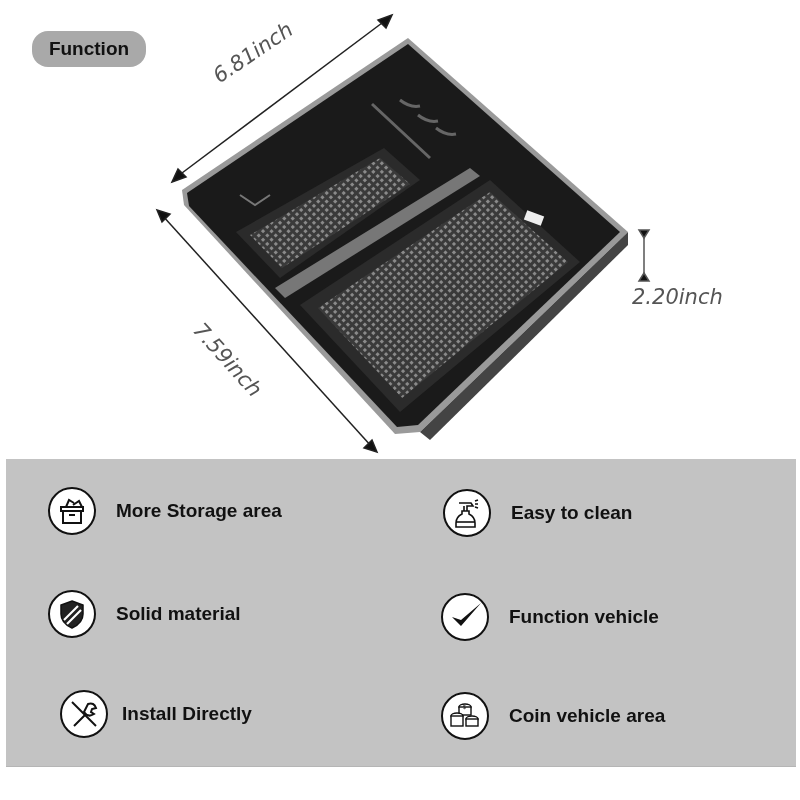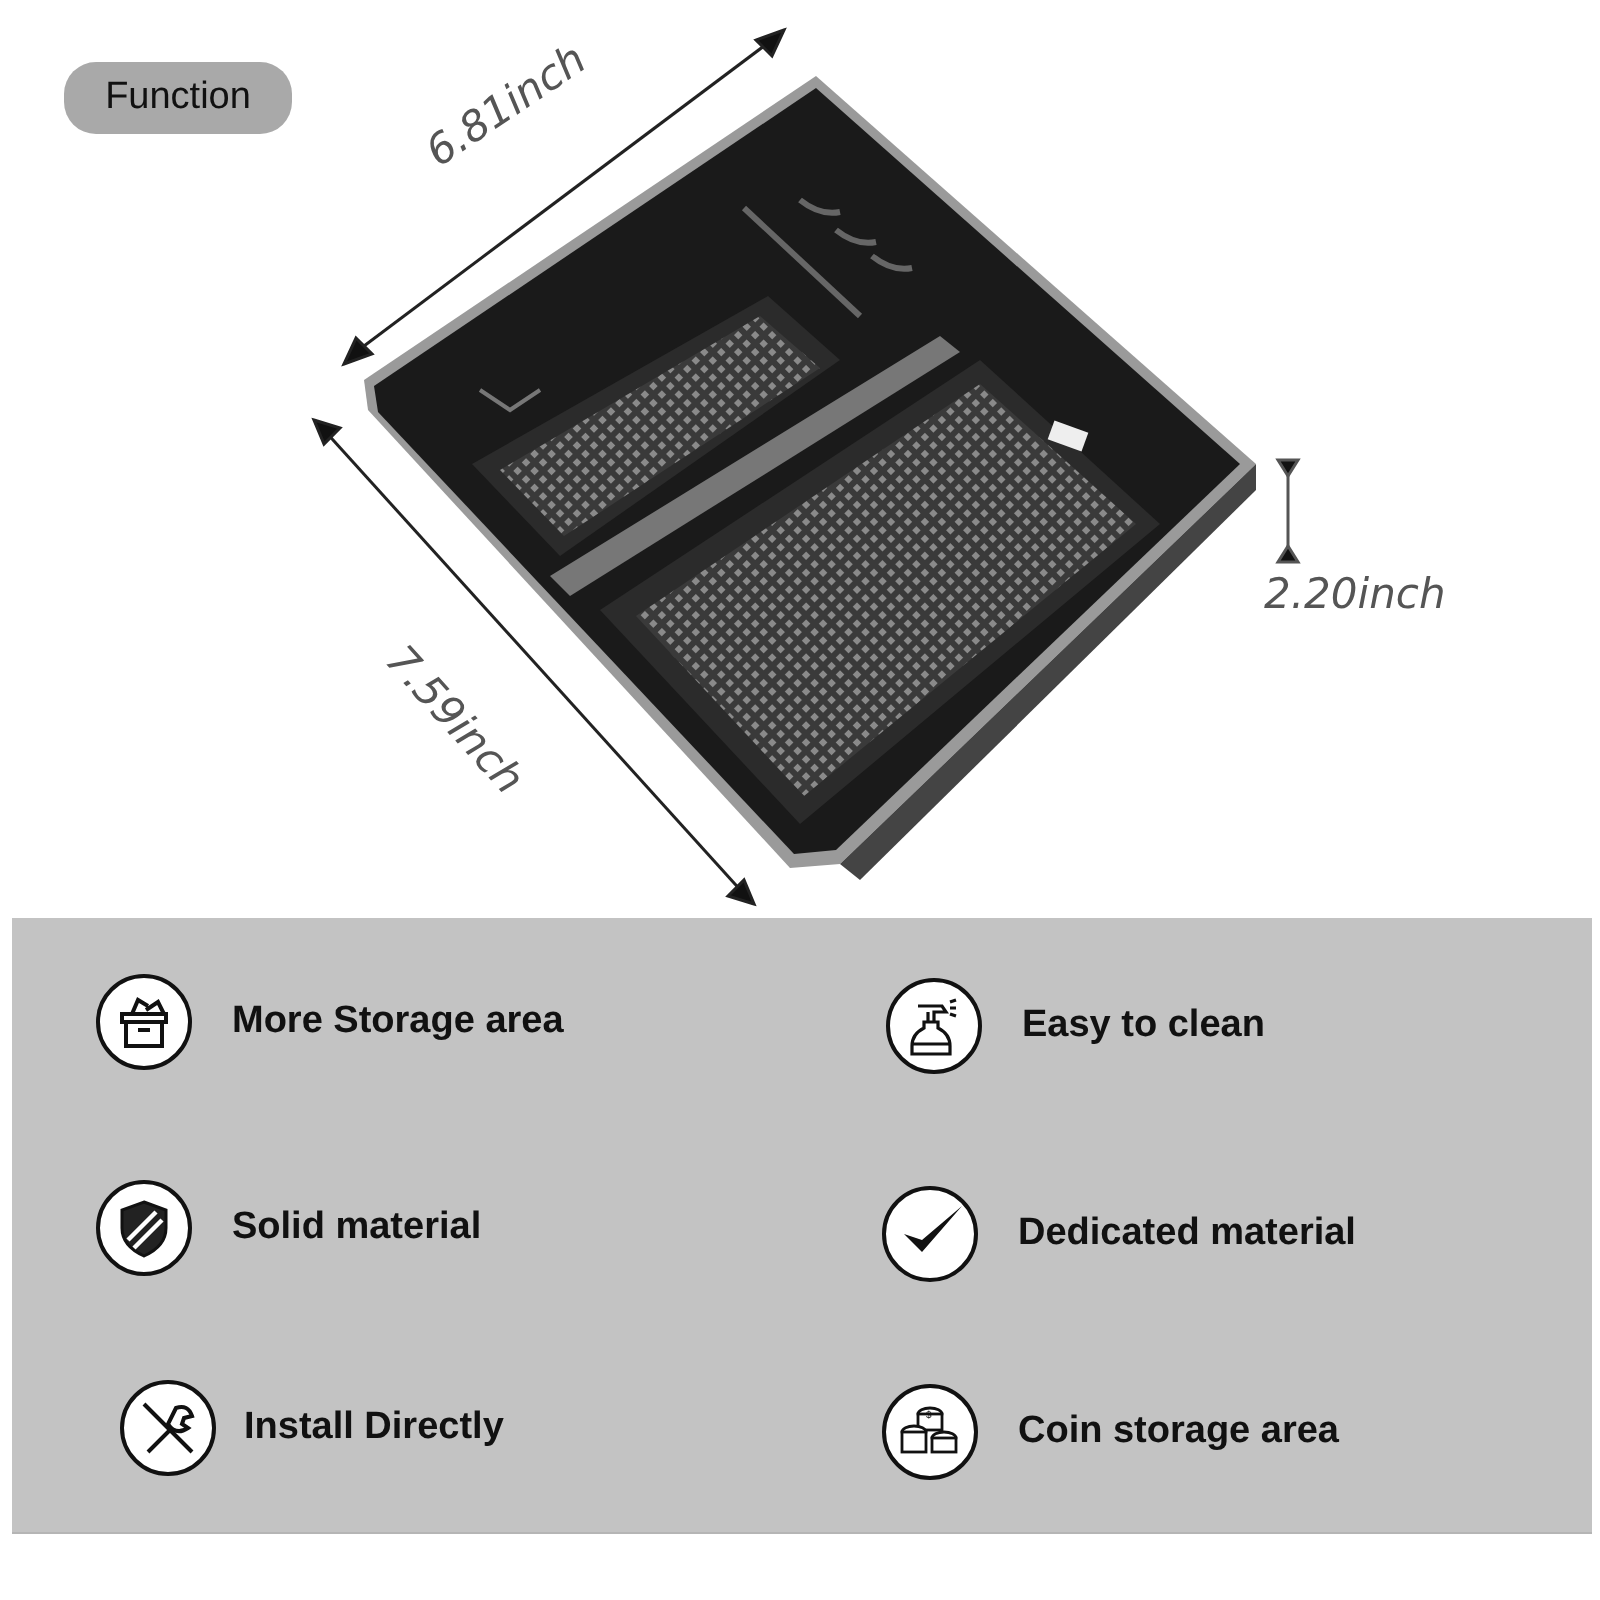--- a/index.html
+++ b/index.html
@@ -1,17 +1,17 @@
 <!DOCTYPE html>
 <html><head>
 <meta charset="utf-8">
 <style>
   html, body { margin:0; padding:0; background:#ffffff; }
   body { width:800px; height:800px; position:relative; overflow:hidden; font-family:"Liberation Sans", sans-serif; }
-  .badge { position:absolute; left:32px; top:31px; width:114px; height:36px; background:#a9a9a9; border-radius:16px; display:flex; align-items:center; justify-content:center; font-weight:normal; font-size:19px; color:#111; }
+  .badge { position:absolute; left:32px; top:31px; width:114px; height:36px; background:#a9a9a9; border-radius:16px; display:flex; align-items:center; justify-content:center; font-weight:bold; font-size:19px; color:#111; }
   .dim { position:absolute; font-family:"DejaVu Sans", sans-serif; font-style:italic; color:#555; font-size:21px; white-space:nowrap; }
   .product { position:absolute; left:0; top:0; width:800px; height:460px; }
   .panel { position:absolute; left:6px; top:459px; width:790px; height:307px; background:#c3c3c3; border-bottom:1px solid #b5b5b5; }
   .feature { position:absolute; display:flex; align-items:center; }
   .ficon { width:48px; height:48px; border-radius:50%; background:#fff; border:2px solid #111; box-sizing:border-box; display:flex; align-items:center; justify-content:center; flex-shrink:0; }
   .ficon svg { width:36px; height:36px; }
   .flabel { font-weight:bold; font-size:19px; color:#111; margin-left:20px; white-space:nowrap; }
 </style>
 </head>
 <body>
@@ -106,21 +106,21 @@
   </div>
   <div class="flabel">Solid material</div>
 </div>
 
 <div class="feature" style="left:441px; top:593px;">
   <div class="ficon">
     <svg viewBox="0 0 36 36">
         <path d="M5,18 L14,27 L34,4 L14,21 Z" fill="#111"></path>
       </svg>
   </div>
-  <div class="flabel">Dedicated material</div>
+  <div class="flabel">Function vehicle</div>
 </div>
 
 <div class="feature" style="left:60px; top:690px;">
   <div class="ficon">
     <svg viewBox="0 0 36 36" fill="none" stroke="#111" stroke-width="2">
       <line x1="6" y1="6" x2="30" y2="30"></line>
       <path d="M8,30 L20,18 M22,8 q6,-2 8,4 l-4,1 l-1,3 l3,2 q-6,4 -10,-2z"></path>
     </svg>
   </div>
   <div class="flabel" style="margin-left:14px;">Install Directly</div>
@@ -131,14 +131,14 @@
     <svg viewBox="0 0 36 36" fill="#fff" stroke="#111" stroke-width="1.4">
       <ellipse cx="18" cy="9" rx="6" ry="3"></ellipse>
         <rect x="12" y="9" width="12" height="8"></rect>
       <ellipse cx="10" cy="18" rx="6" ry="3"></ellipse>
         <rect x="4" y="18" width="12" height="10"></rect>
       <ellipse cx="25" cy="21" rx="6" ry="3"></ellipse>
         <rect x="19" y="21" width="12" height="7"></rect>
       <text x="16" y="11" font-size="5" fill="#111" stroke="none">$</text>
     </svg>
   </div>
-  <div class="flabel">Coin storage area</div>
+  <div class="flabel">Coin vehicle area</div>
 </div>
 
 </body></html>

